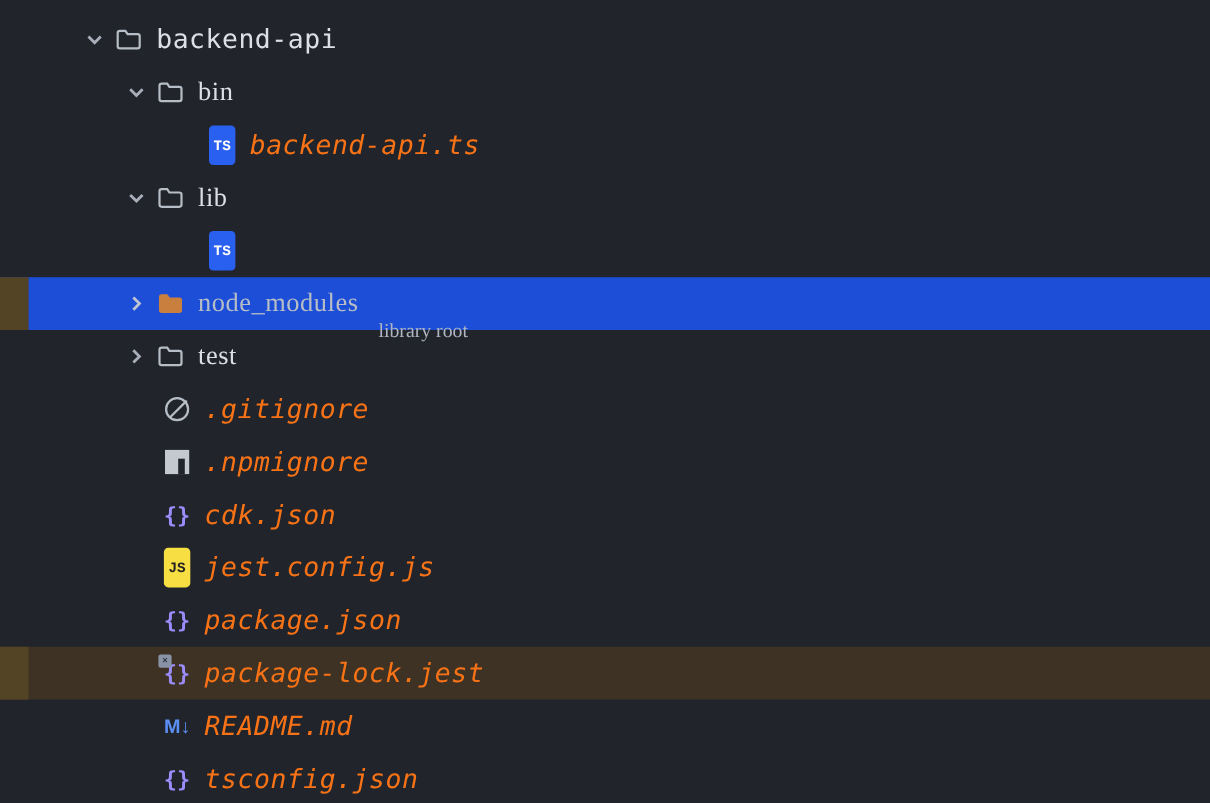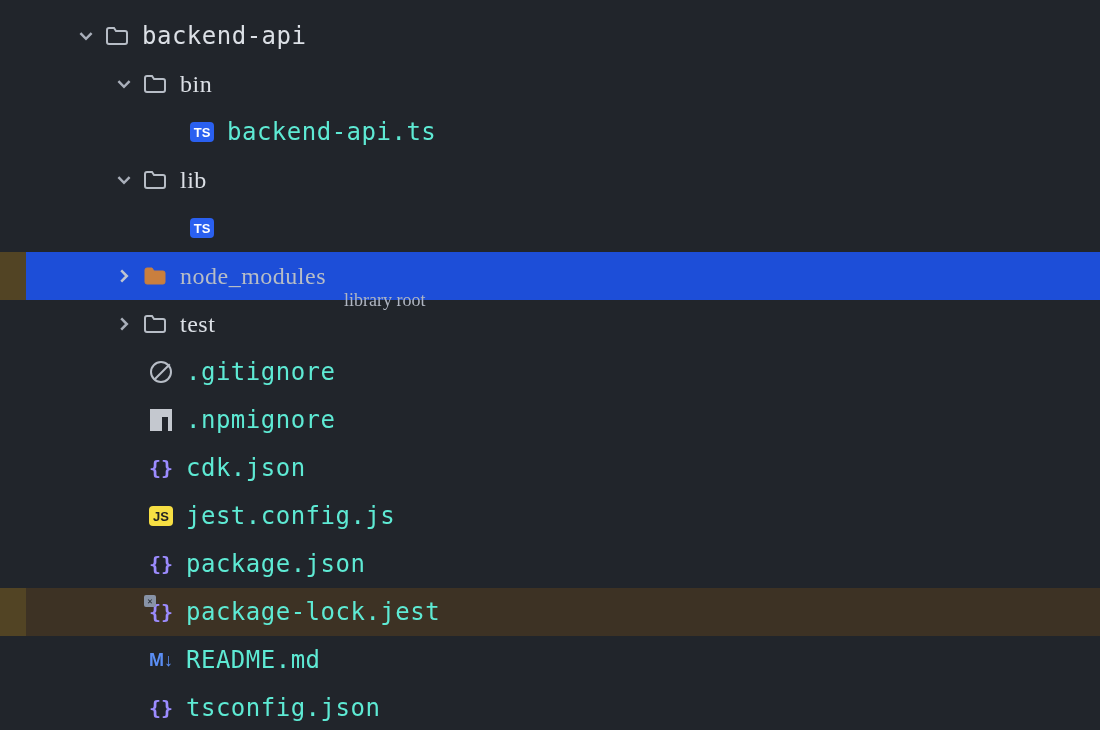--- a/index.html
+++ b/index.html
@@ -48,34 +48,34 @@
       height: 26px;
       display: inline-flex;
       justify-content: center;
       align-items: center;
       margin-right: 12px;
       flex-shrink: 0;
     }
     .folder-svg { width: 24px; height: 24px; }
     .badge {
       width: 24px;
-      height: 20px;
+      height: 36px;
       border-radius: 4px;
       display: inline-flex;
       justify-content: center;
       align-items: center;
       font-weight: bold;
       font-size: 14px;
-      font-family: Liberation Sans, sans-serif;
+      font-family: Liberation Mono, monospace;
     }
     .badge-ts { background: #2a60f0; color: #fff; font-size: 13px; }
     .badge-js { background: #f7df43; color: #222; font-size: 13px; }
     .label { letter-spacing: 0.5px; }
     .label.folder-normal { color: #dce0e6; }
-    .label.file-orange { color: #5eead4; }
+    .label.file-orange { color: #f97316; font-style: italic; }
     .label.excluded { color: #b7bdc6; }
     .badge-text {
       margin-left: 18px;
       color: #b0b6c2;
       font-size: 18px;
       margin-top: 48px;
     }
     .json-icon {
       color: #9c8cff;
       font-size: 20px;

